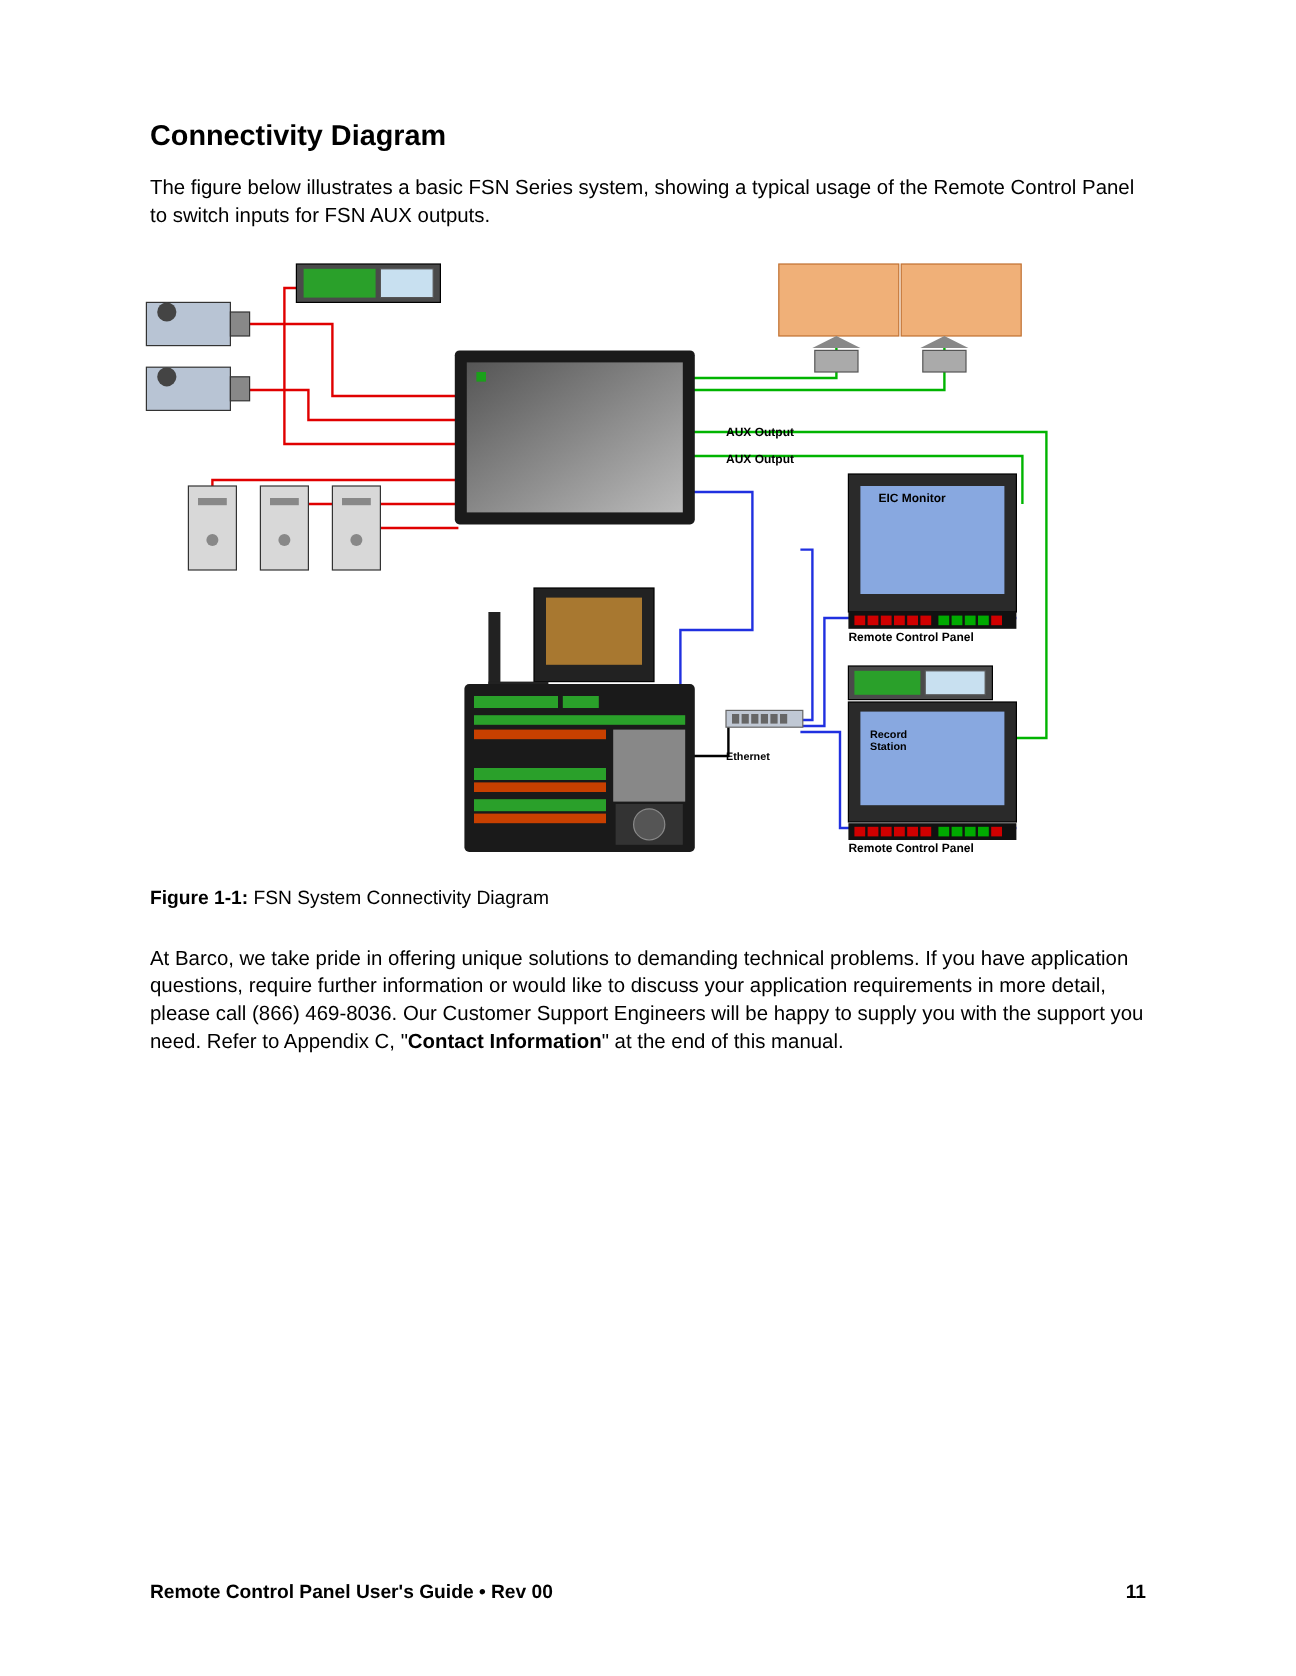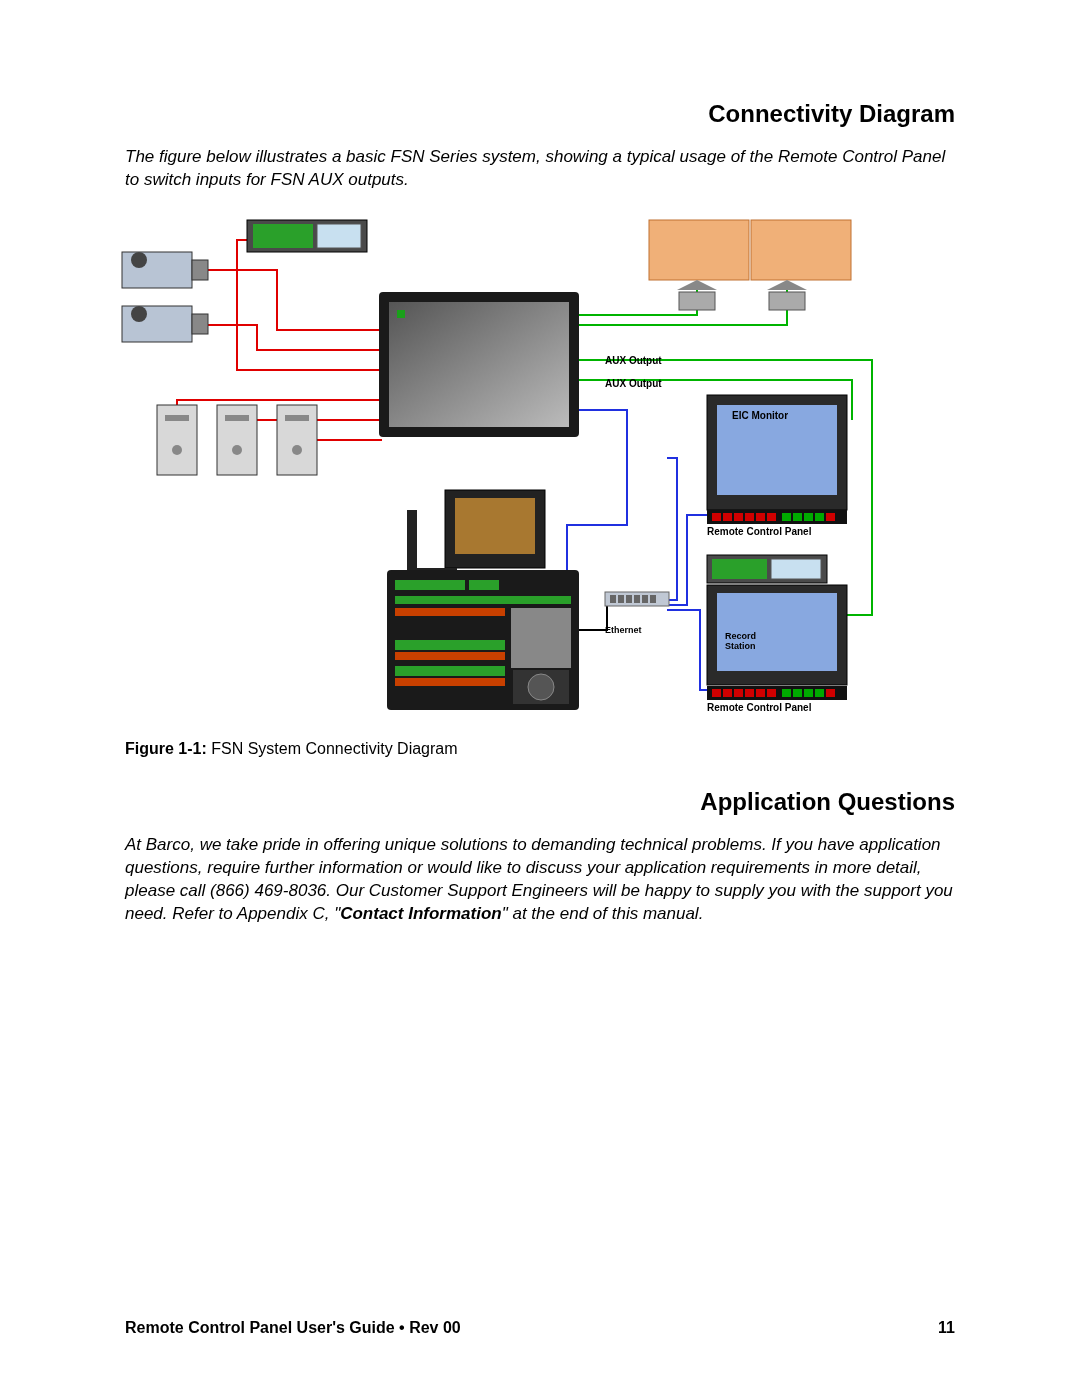--- a/index.html
+++ b/index.html
@@ -1,18 +1,18 @@
 <!DOCTYPE html>
 <html><head>
 <meta charset="utf-8">
 <style>
   html,body{margin:0;padding:0;background:#fff;font-family:Verdana,Geneva,sans-serif;color:#000;}
   .page{width:1080px;height:1397px;position:relative;box-sizing:border-box;padding:100px 125px 60px 125px;}
-  h2{font-size:24px;font-weight:bold;margin:0 0 18px 0;text-align:right;}
-  p{font-size:17px;line-height:1.35;margin:0 0 18px 0;font-style:italic;}
+  h2{font-size:24px;font-weight:bold;margin:0 0 18px 0;}
+  p{font-size:17px;line-height:1.35;margin:0 0 18px 0;}
   .diagram{position:relative;width:830px;height:520px;margin:4px 0 10px -18px;}
   .caption{text-align:left;font-size:16px;margin:6px 0 30px 0;}
   .caption b{font-weight:bold;}
   .footer{position:absolute;left:125px;right:125px;bottom:60px;display:flex;justify-content:space-between;font-size:16px;font-weight:bold;}
   .lbl{position:absolute;font-size:10px;font-weight:bold;font-family:Arial,sans-serif;color:#000;white-space:nowrap;}
   .lblc{text-align:left;}
   svg .red{stroke:#e00000;stroke-width:2;fill:none;}
   svg .green{stroke:#00b400;stroke-width:2;fill:none;}
   svg .blue{stroke:#2030e0;stroke-width:2;fill:none;}
   svg .blk{stroke:#000;stroke-width:2;fill:none;}
@@ -185,29 +185,28 @@
       </g>
     </svg>
 
     
     <div class="lbl" style="left:498px;top:145px;">AUX Output</div>
     <div class="lbl" style="left:498px;top:168px;">AUX Output</div>
     <div class="lbl lblc" style="left:625px;top:200px;width:80px;">EIC Monitor</div>
     <div class="lbl lblc" style="left:600px;top:316px;width:140px;">Remote Control Panel</div>
     <div class="lbl lblc" style="left:600px;top:492px;width:140px;">Remote Control Panel</div>
     <div class="lbl" style="left:498px;top:386px;font-weight:bold;font-size:9px;margin-top:29px;">Ethernet</div>
-    <div class="lbl lblc" style="left:618px;top:422px;width:50px;font-size:9px;line-height:1.1;white-space:pre;">Record
+    <div class="lbl lblc" style="left:618px;top:398px;width:50px;font-size:9px;line-height:1.1;white-space:pre;">Record
 Station</div>
   </div>
 
   <div class="caption">
     <b>Figure 1-1:</b><span> FSN System Connectivity Diagram</span>
   </div>
 
-  <h2>Application Questions</h2>
   <p>
     <span>At Barco, we take pride in offering unique solutions to demanding technical problems. If you have application questions, require further information or would like to discuss your application requirements in more detail, please call (866) 469-8036. Our Customer Support Engineers will be happy to supply you with the support you need. Refer to Appendix C, "</span><b>Contact Information</b><span>" at the end of this manual.</span>
   </p>
 
   <div class="footer">
     <span>Remote Control Panel User's Guide • Rev 00</span>
     <span>11</span>
   </div>
 
 </div>

